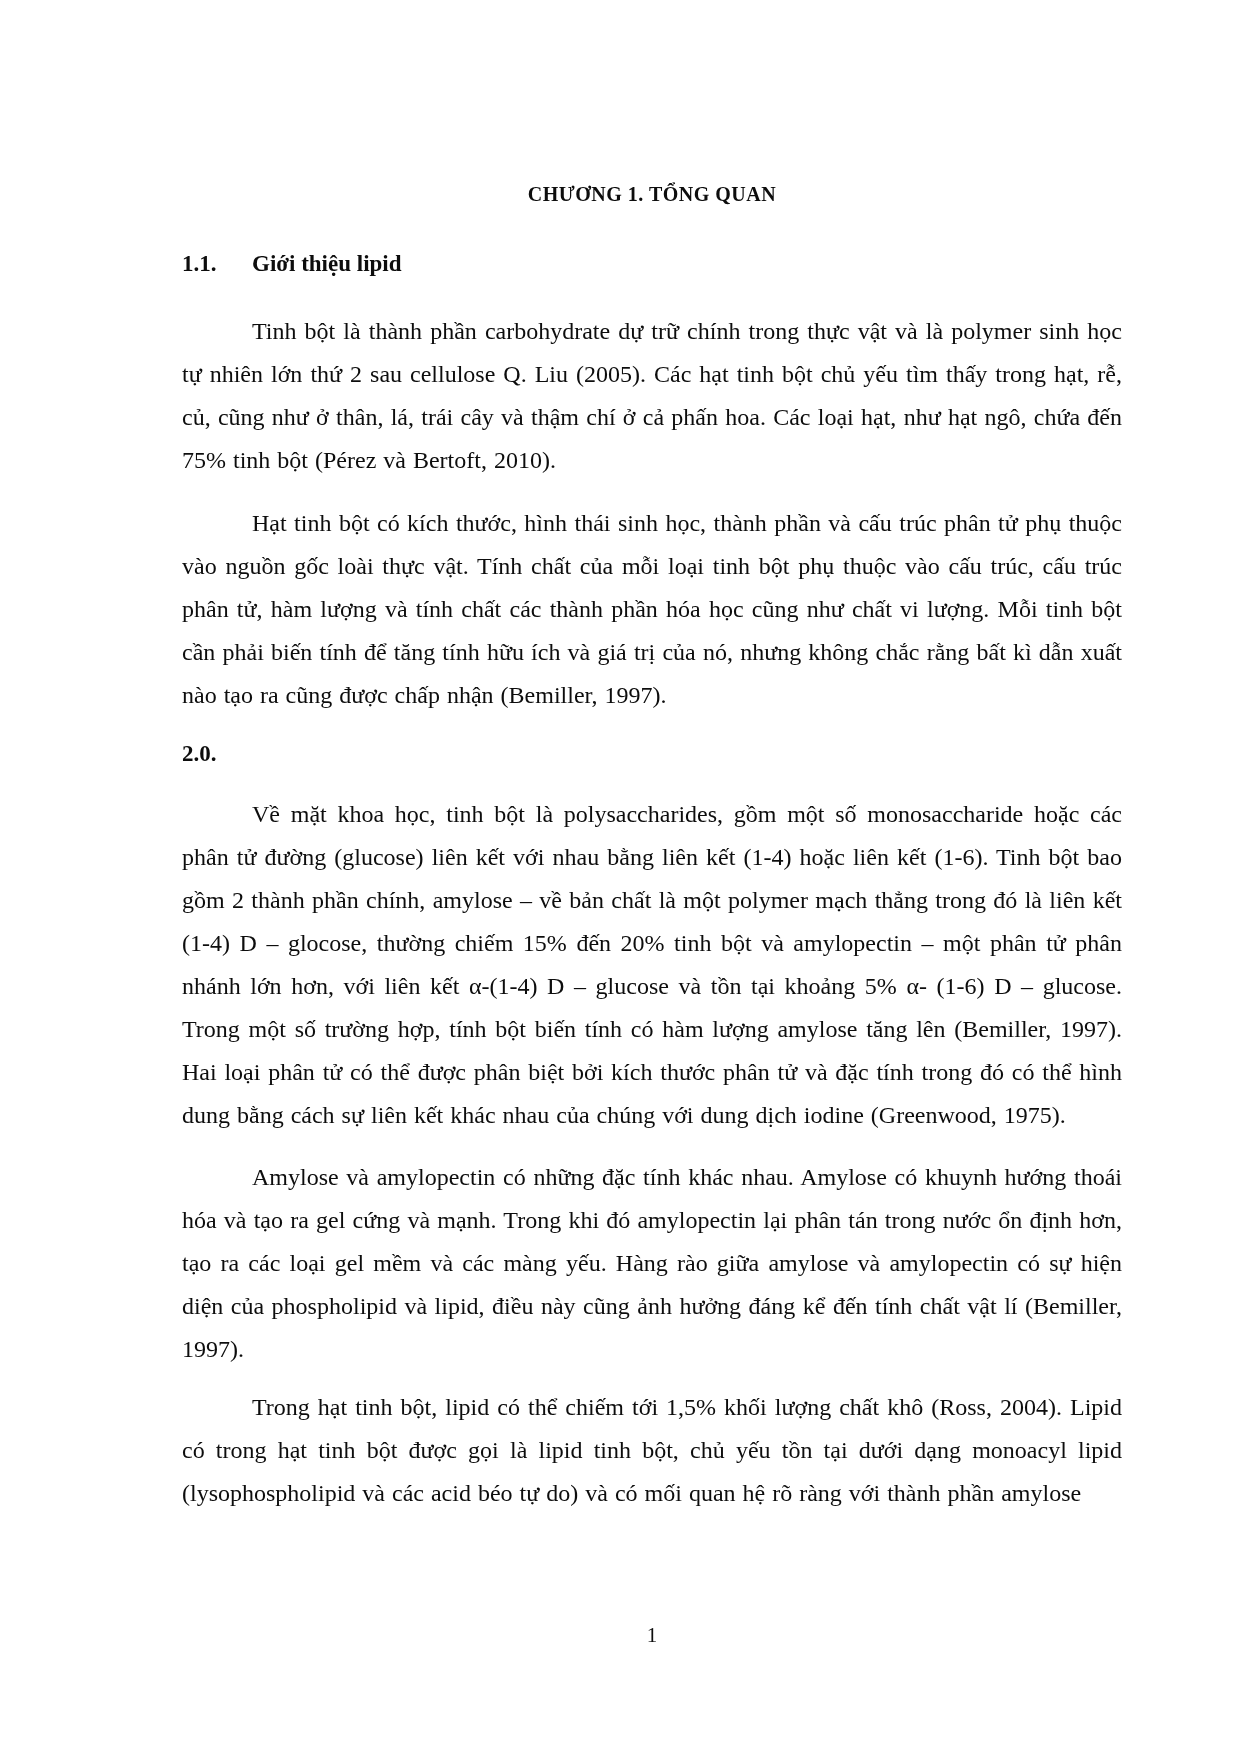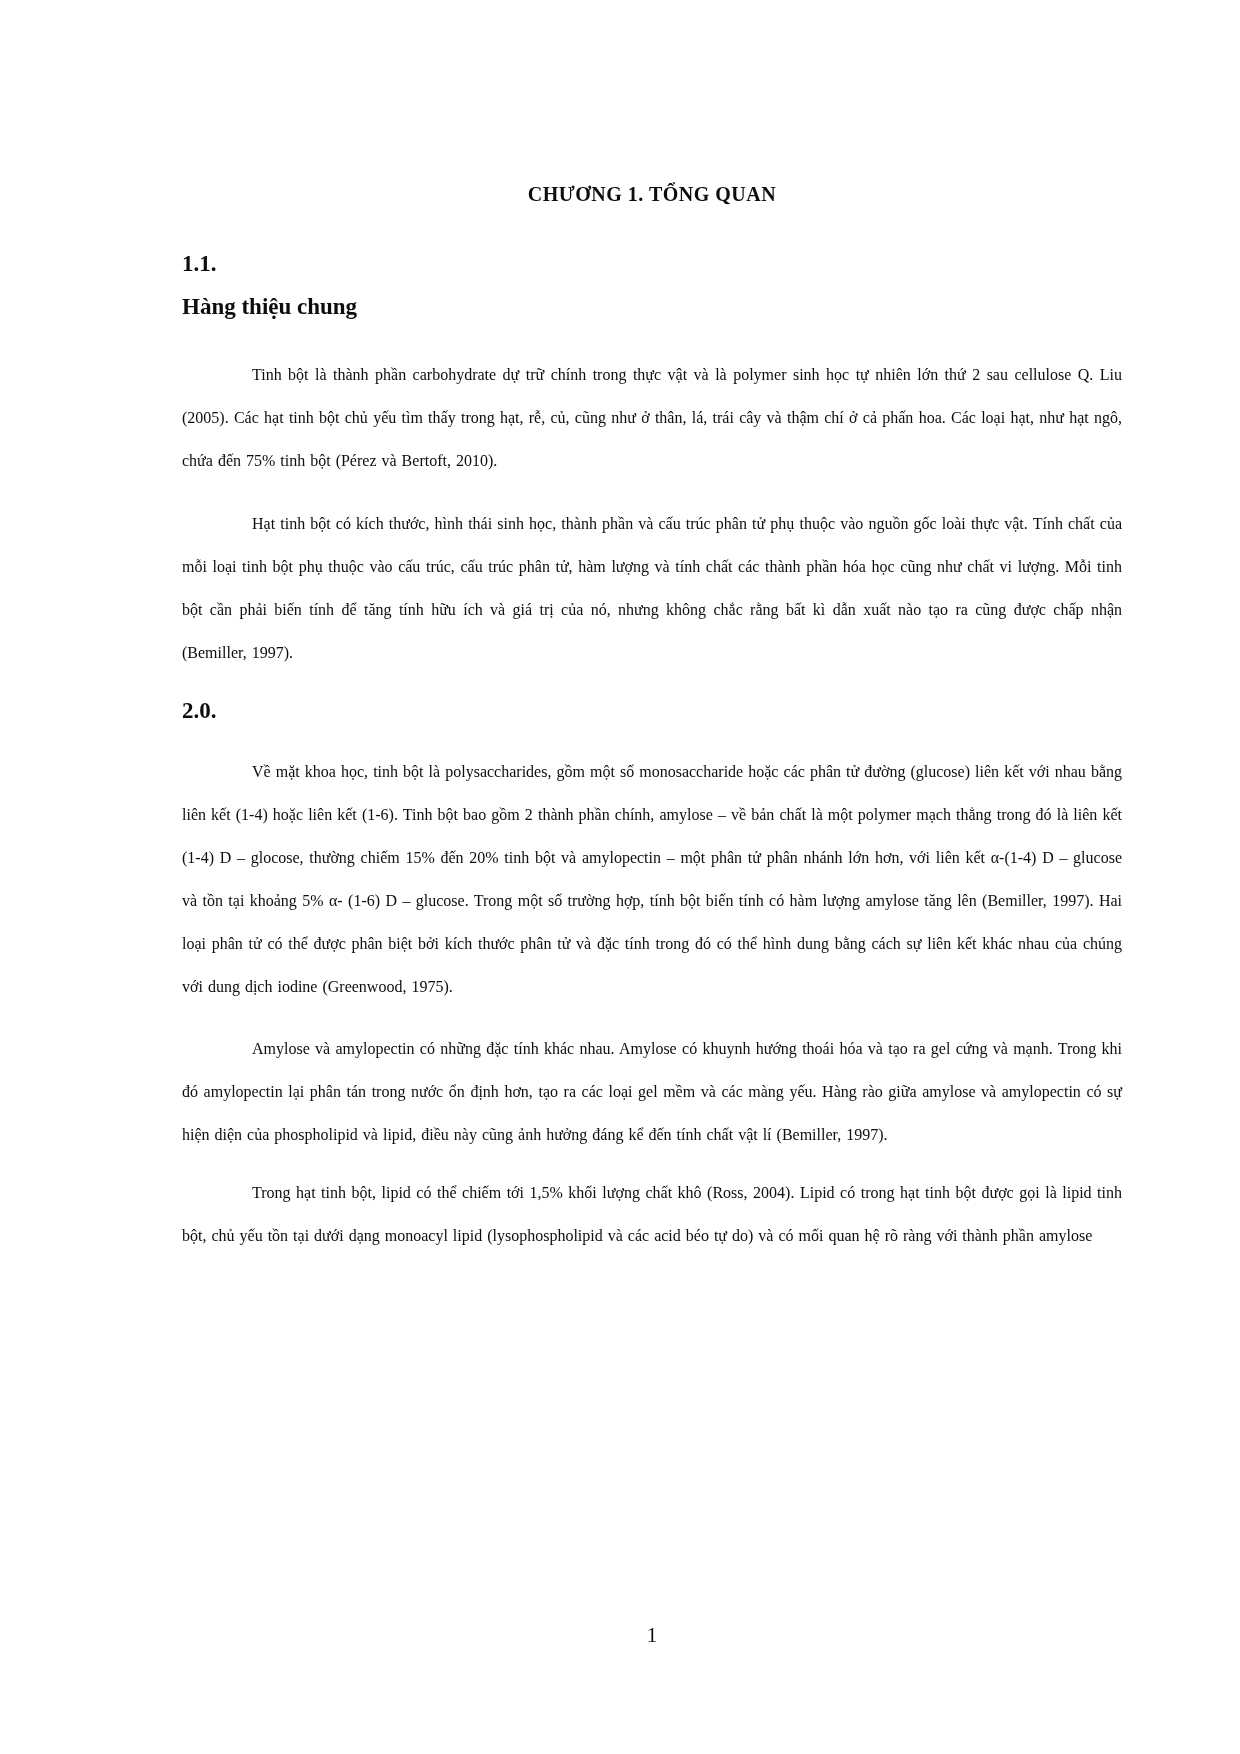--- a/index.html
+++ b/index.html
@@ -25,21 +25,21 @@
   }
   .sec-heading {
     display: flex;
     font-weight: bold;
     font-size: 23px;
     line-height: 43px;
   }
   .sec-heading .h-num { flex: none; width: 70px; }
   .para {
     margin: 0;
-    font-size: 16px;
+    font-size: 24px;
     line-height: 43px;
     text-align: justify;
     text-indent: 70px;
     word-spacing: 1px;
   }
   .page-num {
     position: absolute;
     top: 1614px;
     left: 182px;
     width: 940px;
@@ -48,23 +48,23 @@
     line-height: 43px;
   }
 </style>
 </head>
 <body>
 
 <div class="page">
 
   <h1 class="chapter-title">CHƯƠNG 1. TỔNG QUAN</h1>
 
-  <div class="sec-heading" style="margin-top:22px;flex-direction:column;">
+  <div class="sec-heading" style="margin-top:22px;">
     <span class="h-num">1.1.</span>
-    <span class="h-text">Hàng thiệu chung</span>
+    <span class="h-text">Giới thiệu lipid</span>
   </div>
 
   <p class="para" style="margin-top:25px;">Tinh bột là thành phần carbohydrate dự trữ chính trong thực vật và là polymer sinh học tự nhiên lớn thứ 2 sau cellulose Q. Liu (2005). Các hạt tinh bột chủ yếu tìm thấy trong hạt, rễ, củ, cũng như ở thân, lá, trái cây và thậm chí ở cả phấn hoa. Các loại hạt, như hạt ngô, chứa đến 75% tinh bột (Pérez và Bertoft, 2010).</p>
 
   <p class="para" style="margin-top:20px;">Hạt tinh bột có kích thước, hình thái sinh học, thành phần và cấu trúc phân tử phụ thuộc vào nguồn gốc loài thực vật. Tính chất của mỗi loại tinh bột phụ thuộc vào cấu trúc, cấu trúc phân tử, hàm lượng và tính chất các thành phần hóa học cũng như chất vi lượng. Mỗi tinh bột cần phải biến tính để tăng tính hữu ích và giá trị của nó, nhưng không chắc rằng bất kì dẫn xuất nào tạo ra cũng được chấp nhận (Bemiller, 1997).</p>
 
   <div class="sec-heading" style="margin-top:15px;">
     <span class="h-num">2.0.</span>
   </div>
 

